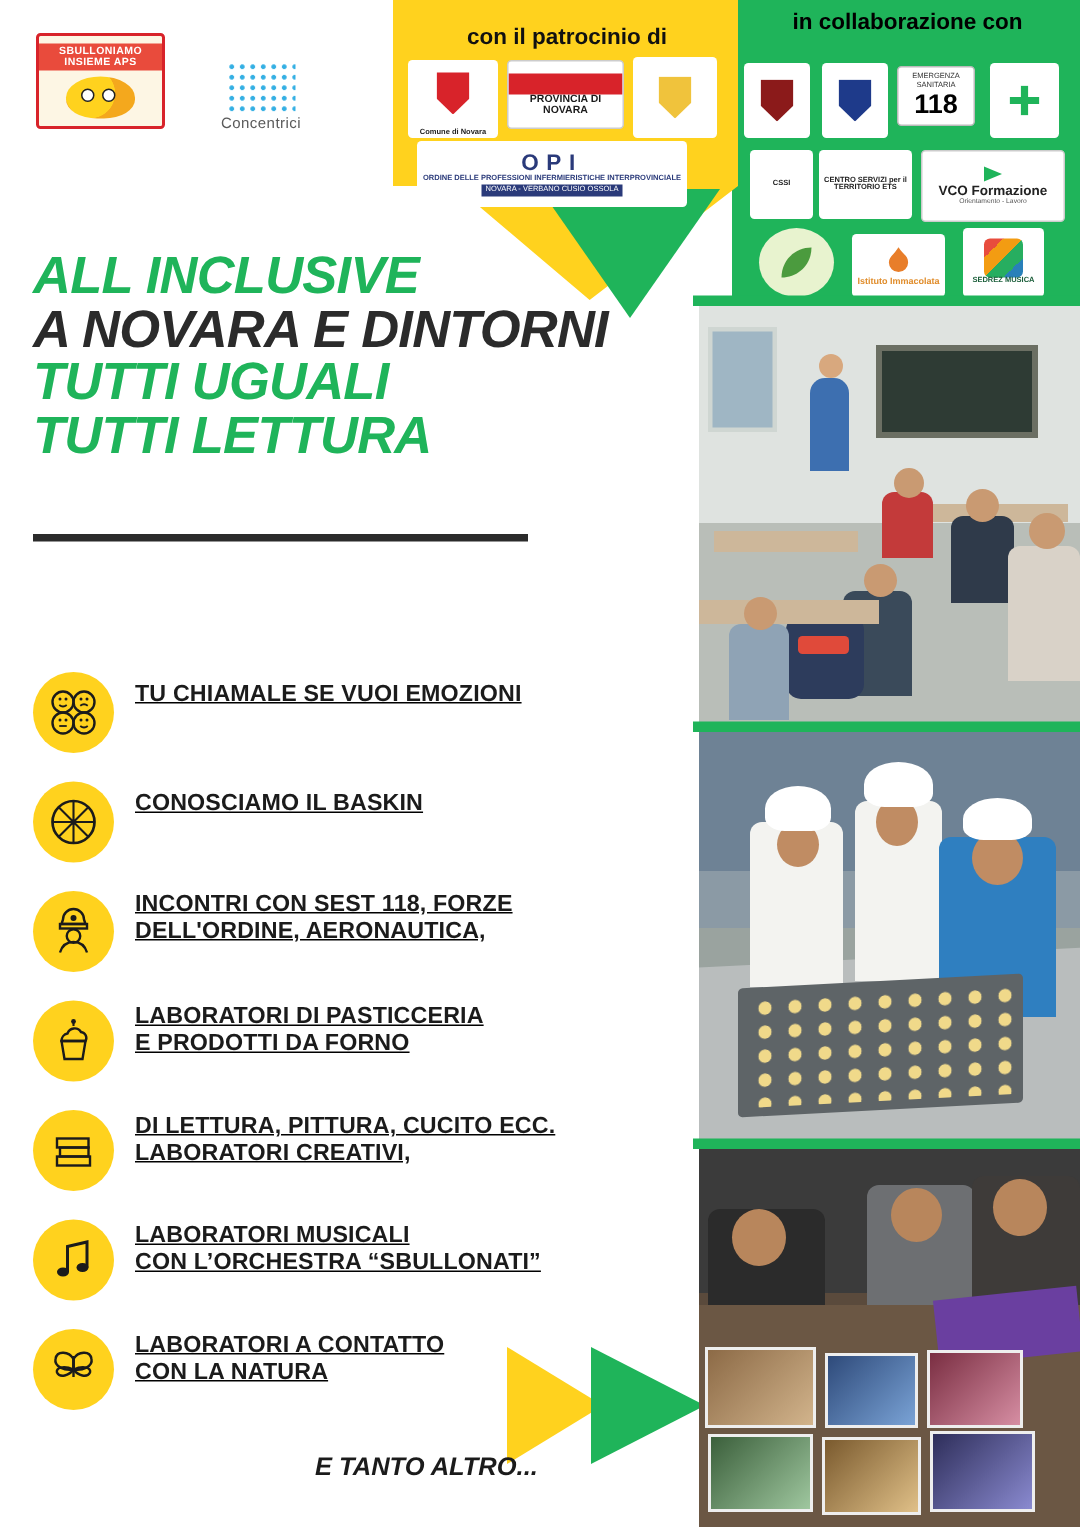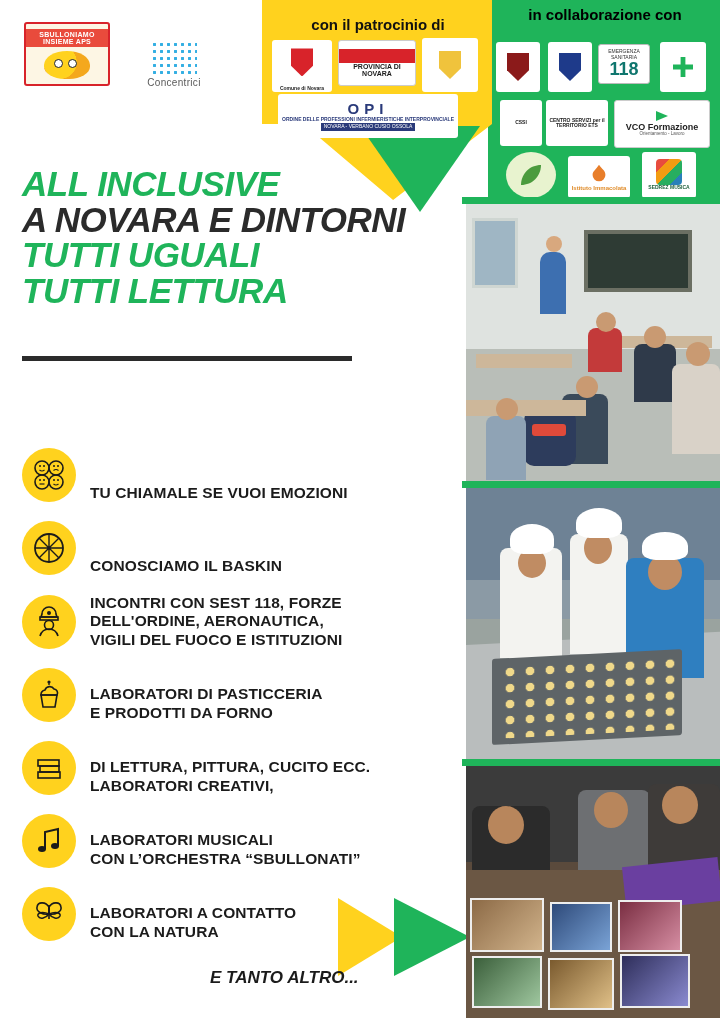--- a/index.html
+++ b/index.html
@@ -111,21 +111,21 @@
   #logo-opi { top: 94px; left: 278px; width: 180px; height: 44px; flex-direction: column; }
   #logo-opi .opitop { font-size: 15px; font-weight: bold; color: #2a3a7a; letter-spacing: 5px; }
   #logo-opi .opisub { font-size: 5px; color: #2a3a7a; font-weight: bold; }
   #logo-opi .opibar { background: #2a3a7a; color: #fff; font-size: 5px; padding: 1px 3px; margin-top: 1px;}
 
   #logo-carab { top: 42px; left: 496px; width: 44px; height: 50px; }
   #logo-polizia { top: 42px; left: 548px; width: 44px; height: 50px; }
   #logo-118 { top: 44px; left: 598px; width: 52px; height: 40px;
     flex-direction: column; border: 1px solid #bbb; }
   #logo-118 .top { font-size: 5px; color: #333; }
-  #logo-118 .num { font-size: 18px; font-weight: bold; color: #0f766e; }
+  #logo-118 .num { font-size: 18px; font-weight: bold; color: #000000; }
   #logo-croce { top: 42px; left: 660px; width: 46px; height: 50px; }
   #logo-croce .cross { width: 20px; height: 20px; background: #1fb45a;
     clip-path: polygon(38% 0,62% 0,62% 38%,100% 38%,100% 62%,62% 62%,62% 100%,38% 100%,38% 62%,0 62%,0 38%,38% 38%); }
 
   #logo-cssi { top: 100px; left: 500px; width: 42px; height: 46px; flex-direction: column; }
   #logo-centro { top: 100px; left: 546px; width: 62px; height: 46px; flex-direction: column; }
   #logo-vco { top: 100px; left: 614px; width: 96px; height: 48px; flex-direction: column;
     border: 1px solid #ccc; }
   #logo-vco .vtitle { font-size: 9px; font-weight: bold; color: #222; }
   #logo-vco .vsub { font-size: 4.5px; color: #555; }
@@ -158,21 +158,21 @@
   .rule {
     position: absolute; top: 356px; left: 22px; width: 330px; height: 5px;
     background: #2b2b2b;
   }
   .subtitle {
     position: absolute; top: 386px; left: 22px; width: 420px;
     font-size: 17px; color: #2b2b2b; line-height: 1.28; letter-spacing: .2px;
   }
 
   .items { position: absolute; top: 448px; left: 22px; width: 432px; }
-  .item { display: flex; align-items: flex-end; margin-bottom: 19px; }
+  .item { display: flex; align-items: flex-start; margin-bottom: 19px; text-decoration: underline; }
   .bubble {
     flex: 0 0 auto;
     width: 54px; height: 54px; border-radius: 50%;
     background: #ffd21e;
     display: flex; align-items: center; justify-content: center;
     margin-right: 14px;
   }
   .bubble svg { display: block; }
   .item-label {
     font-weight: bold; font-size: 15.5px; color: #1b1b1b;
@@ -429,21 +429,20 @@
           <path d="M9 12h16l-1-3a7 7 0 0 0-14 0z" fill="none" stroke="#1b1b1b" stroke-width="1.6"></path>
           <rect x="8" y="12" width="18" height="3" fill="none" stroke="#1b1b1b" stroke-width="1.6"></rect>
           <circle cx="17" cy="8" r="2" fill="#1b1b1b"></circle>
           <circle cx="17" cy="20" r="4.5" fill="none" stroke="#1b1b1b" stroke-width="1.6"></circle>
           <path d="M8 31c1.5-5 5-7 9-7s7.5 2 9 7" fill="none" stroke="#1b1b1b" stroke-width="1.6"></path>
         </svg>
       </div>
       <div class="item-label three">
         <div>INCONTRI CON SEST 118, FORZE</div>
         <div>DELL'ORDINE, AERONAUTICA,</div>
-        <div>VIGILI DEL FUOCO E ISTITUZIONI</div>
       </div>
     </div>
 
     <div class="item">
       <div class="bubble">
         <svg width="34" height="34" viewBox="0 0 34 34">
           <path d="M9 17h16l-2 12H11z" fill="none" stroke="#1b1b1b" stroke-width="1.6"></path>
           <path d="M9 17a5 5 0 0 1 4-5 5 5 0 0 1 9-1 4 4 0 0 1 3 6z" fill="none" stroke="#1b1b1b" stroke-width="1.6"></path>
           <path d="M17 7V4" stroke="#1b1b1b" stroke-width="1.4"></path>
           <circle cx="17" cy="4" r="1.6" fill="#1b1b1b"></circle>

